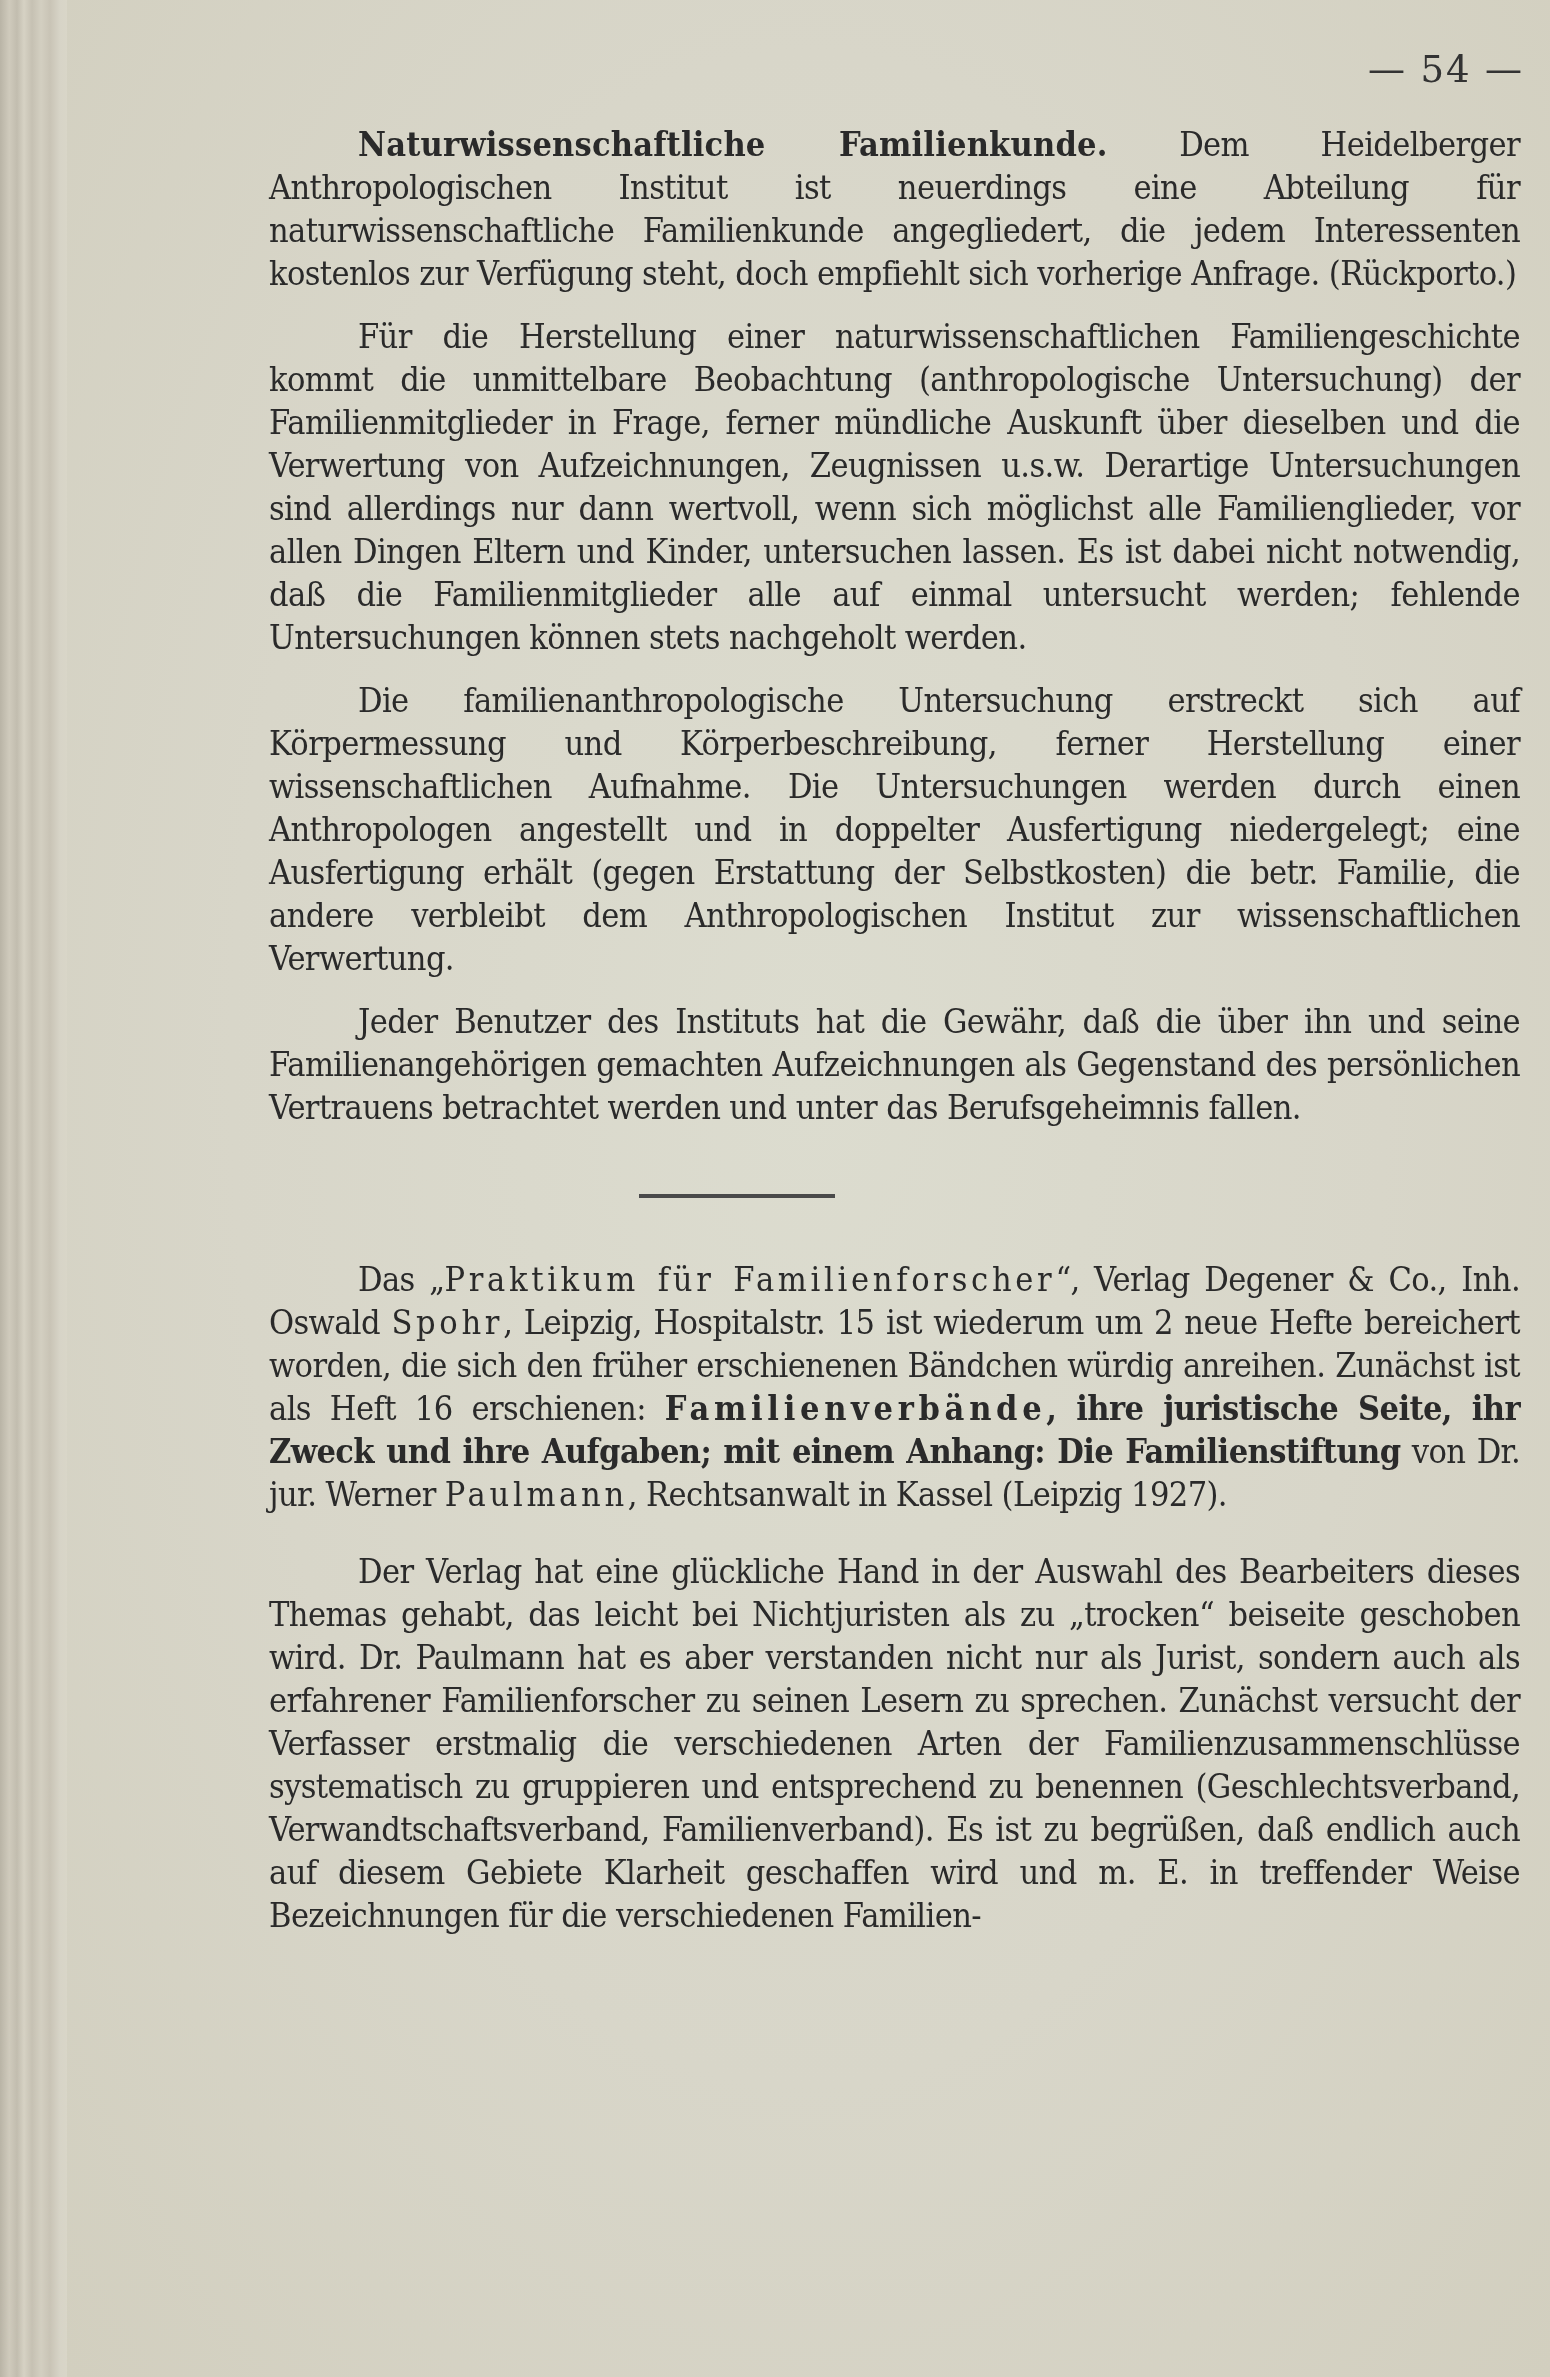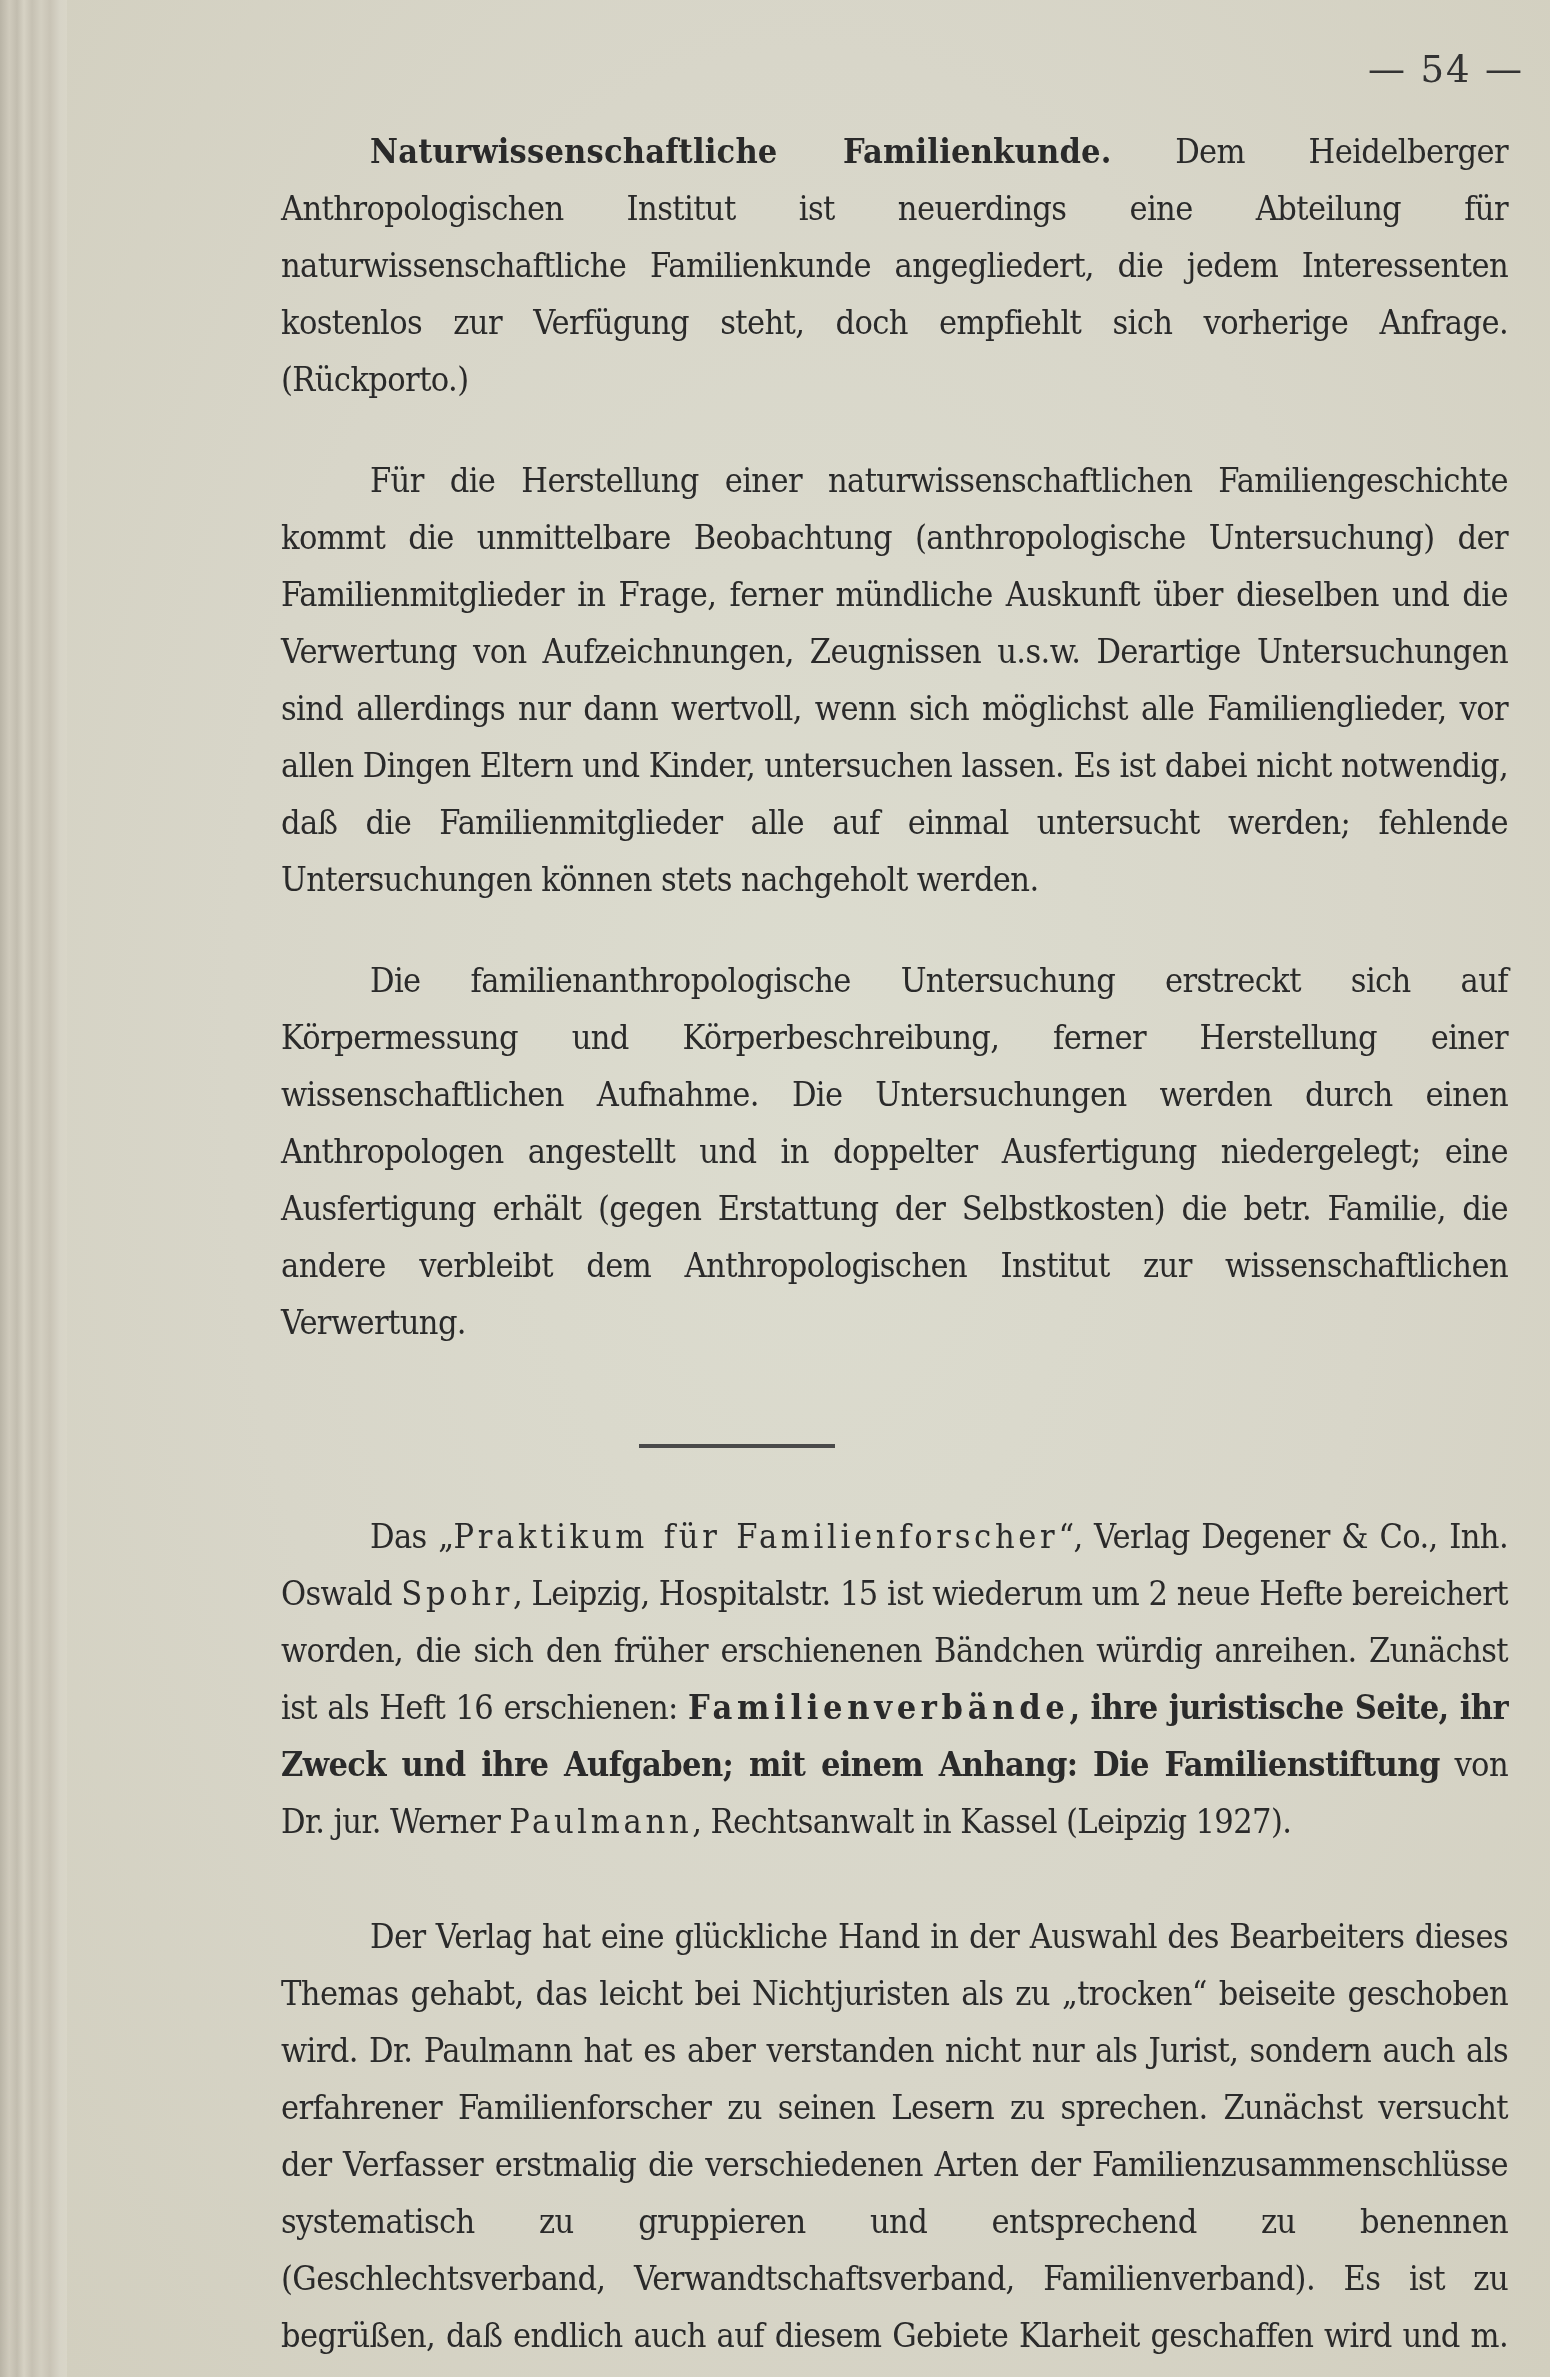--- a/index.html
+++ b/index.html
@@ -39,23 +39,23 @@
     }
     .page-number {
       text-align: right;
       font-size: 37px;
       letter-spacing: 1.9px;
       margin: 0 0 32px 0;
       padding-left: 18.6px;
       color: #333;
     }
     p {
-      margin: 16px;
+      margin: 4px;
       font-size: 34px;
-      line-height: 57px;
+      line-height: 43px;
       text-align: justify;
       text-align-last: left;
       font-stretch: condensed;
       letter-spacing: -0.6px;
     }
     p.indent {
       text-indent: 89px;
     }
     .gap { height: 12px; }
     .run-in {
@@ -103,20 +103,21 @@
     <section>
       <p class="indent">
         <span class="run-in">Naturwissenschaftliche Familienkunde.</span>
         <span>Dem Heidelberger Anthropologischen Institut ist neuerdings eine Abteilung für naturwissenschaftliche Familienkunde angegliedert, die jedem Interessenten kostenlos zur Verfügung steht, doch empfiehlt sich vorherige Anfrage. (Rückporto.)</span>
       </p>
       <div class="gap"></div>
       <p class="indent">Für die Herstellung einer naturwissenschaftlichen Familiengeschichte kommt die unmittelbare Beobachtung (anthropologische Untersuchung) der Familienmitglieder in Frage, ferner mündliche Auskunft über dieselben und die Verwertung von Aufzeichnungen, Zeugnissen u.s.w. Derartige Untersuchungen sind allerdings nur dann wertvoll, wenn sich möglichst alle Familienglieder, vor allen Dingen Eltern und Kinder, untersuchen lassen. Es ist dabei nicht notwendig, daß die Familienmitglieder alle auf einmal untersucht werden; fehlende Untersuchungen können stets nachgeholt werden.</p>
       <div class="gap"></div>
       <p class="indent">Die familienanthropologische Untersuchung erstreckt sich auf Körpermessung und Körperbeschreibung, ferner Herstellung einer wissenschaftlichen Aufnahme. Die Untersuchungen werden durch einen Anthropologen angestellt und in doppelter Ausfertigung niedergelegt; eine Ausfertigung erhält (gegen Erstattung der Selbstkosten) die betr. Familie, die andere verbleibt dem Anthropologischen Institut zur wissenschaftlichen Verwertung.</p>
       <div class="gap"></div>
+      <p class="indent">Jeder Benutzer des Instituts hat die Gewähr, daß die über ihn und seine Familienangehörigen gemachten Aufzeichnungen als Gegenstand des persönlichen Vertrauens betrachtet werden und unter das Berufsgeheimnis fallen.</p>
     </section>
 
     <div class="rule"></div>
 
     <section>
 
       <p class="indent">
         <span>Das „</span><span class="spaced">Praktikum für Familienforscher</span><span>“, Verlag Degener &amp; Co., Inh. Oswald </span><span class="spaced">Spohr</span><span>, Leipzig, Hospitalstr. 15 ist wiederum um 2 neue Hefte bereichert worden, die sich den früher erschienenen Bändchen würdig anreihen. Zunächst ist als Heft 16 erschienen: </span><span class="bold-title spaced">Familienverbände</span><span class="bold-title">, ihre juristische Seite, ihr Zweck und ihre Aufgaben; mit einem Anhang: Die Familienstiftung</span><span> von Dr. jur. Werner </span><span class="spaced">Paulmann</span><span>, Rechtsanwalt in Kassel (Leipzig 1927).</span>
       </p>
       <div class="gap" style="height:26px"></div>

